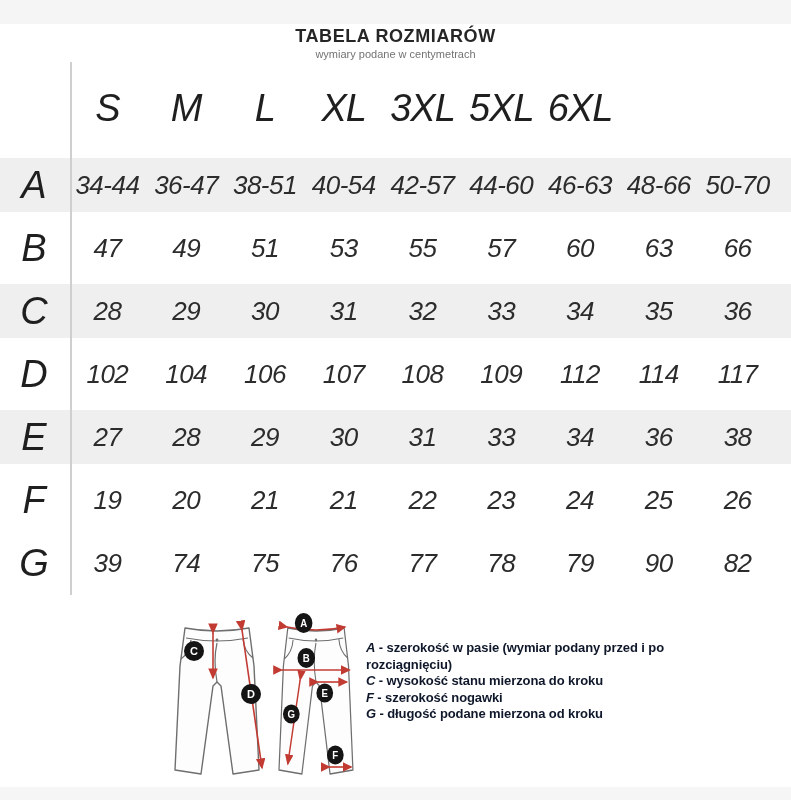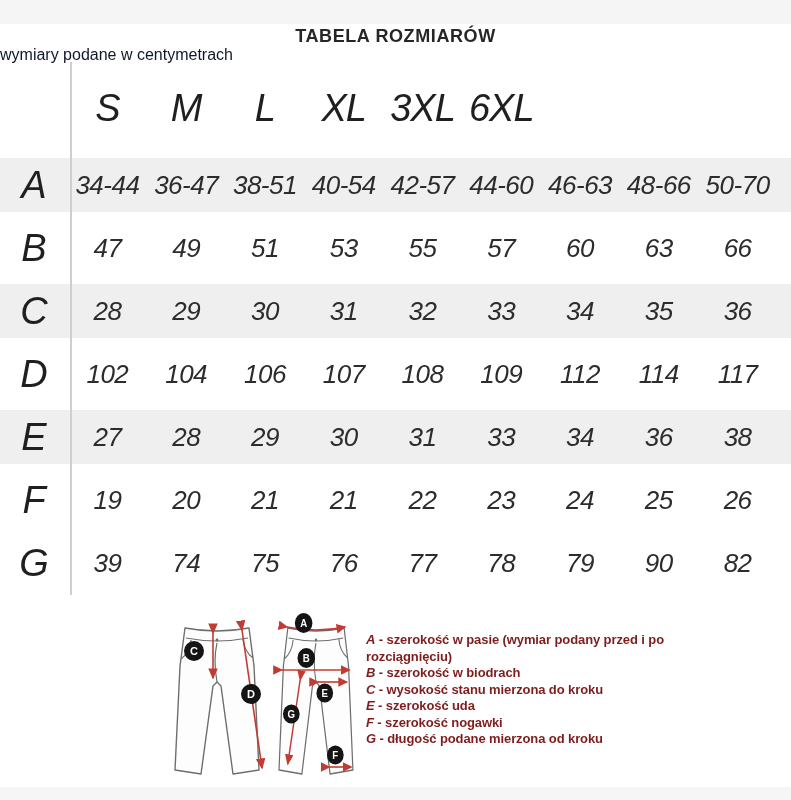--- a/index.html
+++ b/index.html
@@ -11,21 +11,21 @@
     overflow: hidden;
   }
   .band-top { position:absolute; top:0; left:0; width:791px; height:24px; background:#f5f5f5; }
   .band-bottom { position:absolute; top:787px; left:0; width:791px; height:13px; background:#f6f6f6; }
 
   .title {
     text-align:center; padding-top:25px; line-height:22px;
     font-size:18px; font-weight:700; letter-spacing:.6px; color:#262626;
   }
   .subtitle {
-    text-align:left; line-height:15px; font-size:16px; color:#0f172a;
+    text-align:center; line-height:15px; font-size:11px; color:#737373;
   }
 
   .size-table { position:relative; margin-top:0; }
   .grid {
     display:grid;
     grid-template-columns: 68px repeat(9, 1fr);
     padding-right:14px;
     align-items:center;
   }
   .header-row { height:92px; }
@@ -44,22 +44,22 @@
     text-align:center; font-style:italic; font-size:26px; color:#2c2c2c;
     letter-spacing:-.5px;
   }
   .v-divider {
     position:absolute; left:70px; top:0; height:100%; width:2px; background:#cfcfcf;
   }
 
   .bottom-section { position:absolute; left:0; top:608px; width:791px; height:180px; }
   .diagram-svg { position:absolute; left:163px; top:2px; }
   .legend {
-    position:absolute; left:366px; top:24px; width:310px;
-    font-size:13px; line-height:16.5px; color:#7f1d1d; font-weight:600;
+    position:absolute; left:366px; top:32px; width:310px;
+    font-size:13px; line-height:16.5px; color:#0f172a; font-weight:600;
     letter-spacing:-.1px;
   }
   .legend-row { margin:0; }
   .legend-letter { font-weight:700; font-style:italic; }
 </style>
 </head>
 <body>
 
 <div class="band-top"></div>
 
@@ -69,20 +69,21 @@
 </header>
 
 <div class="size-table">
   <div class="grid header-row" id="header-row">
     <div class="corner"></div>
   <div class="col-header">S</div>
       <div class="col-header">M</div>
       <div class="col-header">L</div>
       <div class="col-header">XL</div>
       <div class="col-header">3XL</div>
+      <div class="col-header">5XL</div>
       <div class="col-header">6XL</div>
     </div>
   <div id="table-rows">
       <div class="grid t-row shaded">
         <div class="row-label">A</div>
         <div class="cell">34-44</div>
         <div class="cell">36-47</div>
         <div class="cell">38-51</div>
         <div class="cell">40-54</div>
         <div class="cell">42-57</div>
@@ -209,21 +210,19 @@
       <text x="52" y="73" text-anchor="middle" font-size="11" font-weight="700" fill="#ffffff">E</text>
       <circle cx="14" cy="90" r="9.5" fill="#141414"></circle>
       <text x="14" y="94" text-anchor="middle" font-size="11" font-weight="700" fill="#ffffff">G</text>
       <circle cx="64" cy="131" r="9.5" fill="#141414"></circle>
       <text x="64" y="135" text-anchor="middle" font-size="11" font-weight="700" fill="#ffffff">F</text>
     </g>
   </svg>
 
   <div class="legend" id="legend">
       <div class="legend-row"><span class="legend-letter">A</span><span> - szerokość w pasie (wymiar podany przed i po<br>rozciągnięciu)</span></div>
-      <div class="legend-row"><span class="legend-letter">B</span><span> - szerokość w biodrach</span></div>
       <div class="legend-row"><span class="legend-letter">C</span><span> - wysokość stanu mierzona do kroku</span></div>
-      <div class="legend-row"><span class="legend-letter">E</span><span> - szerokość uda</span></div>
       <div class="legend-row"><span class="legend-letter">F</span><span> - szerokość nogawki</span></div>
       <div class="legend-row"><span class="legend-letter">G</span><span> - długość podane mierzona od kroku</span></div>
     </div>
 </div>
 
 <div class="band-bottom"></div>
 
 </body></html>

